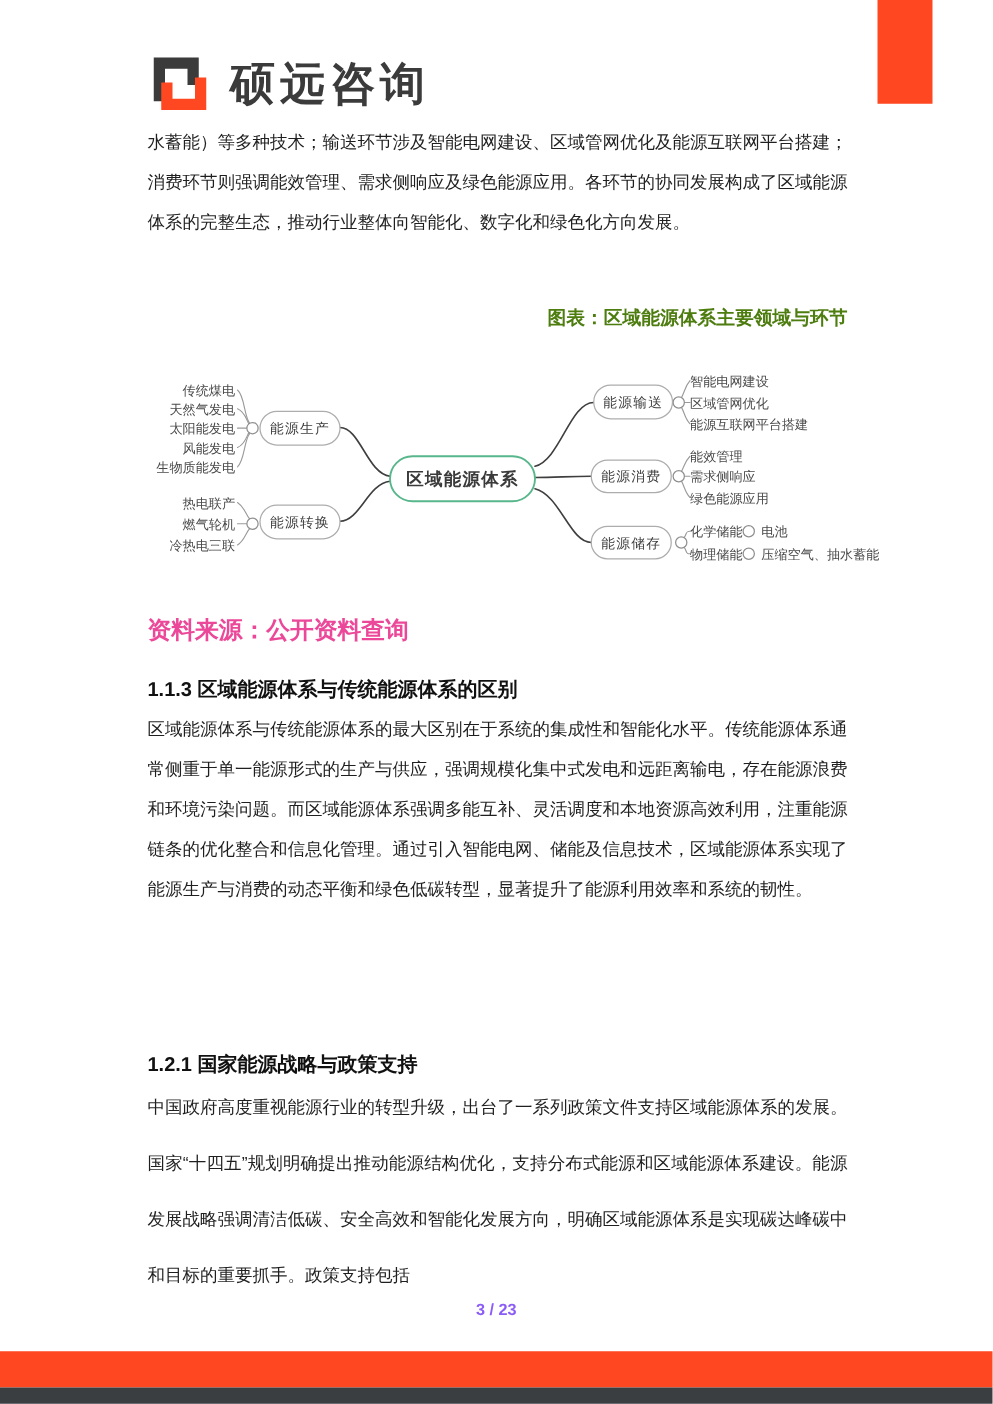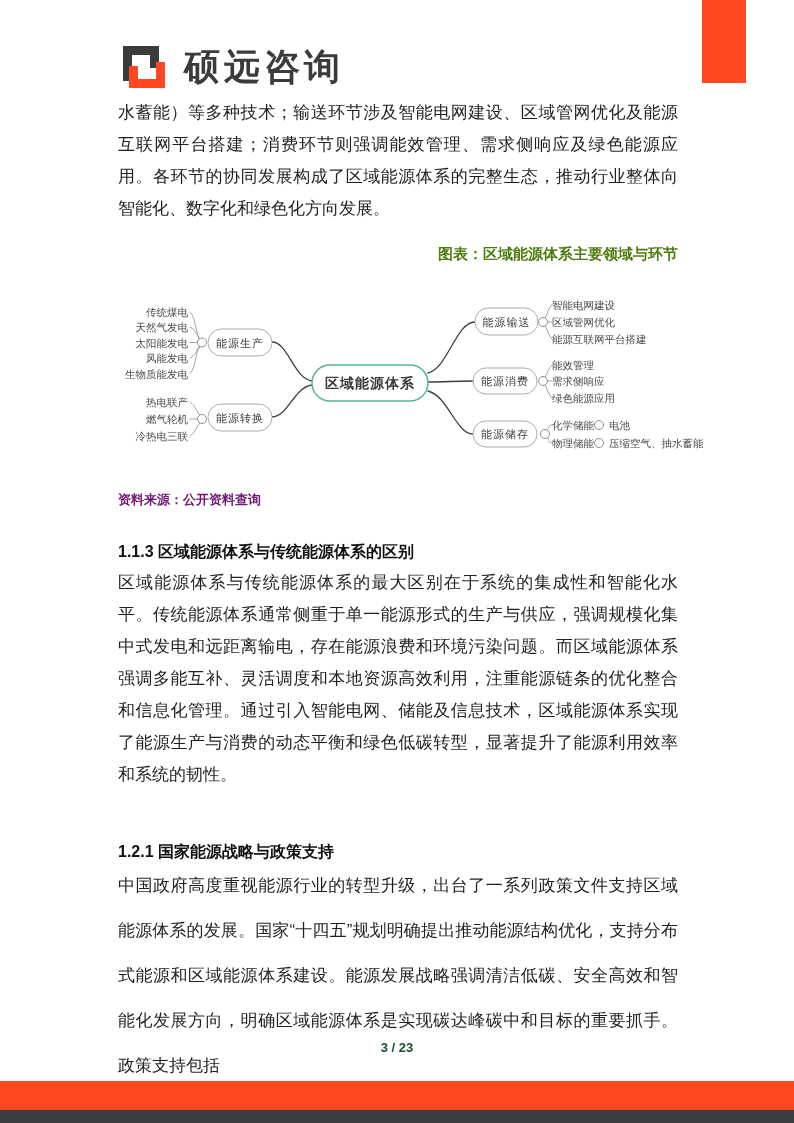--- a/index.html
+++ b/index.html
@@ -12,49 +12,49 @@
   
   .accent-top{position:absolute;left:702px;top:0;width:44px;height:83px;background:var(--accent,#FF4721);}
   .logo{position:absolute;left:118px;top:42px;display:flex;align-items:center;gap:14px;justify-content:flex-end;}
   .logo-icon{width:52px;height:50px;}
   .logo-dark{fill:var(--logo-dark,#3B3B3B);}
   .logo-orange{fill:var(--accent,#FF4721);}
   .logo-text{font-size:36px;font-weight:600;color:var(--logo-dark,#3B3B3B);letter-spacing:4px;white-space:nowrap;}
 
   
   .para{position:absolute;left:118px;width:560px;margin:0;text-align:justify;
-        color:#1f1f1f;font-size:17px;}
+        color:#1f1f1f;font-size:14px;}
   .lh32{line-height:32px;}
   .lh35{line-height:45px;}
   #p1{top:97px;}
   #p113{top:567px;}
   #p121{top:863px;}
 
   .fig-title{position:absolute;left:118px;top:245px;width:560px;text-align:right;
              font-weight:700;font-size:15px;color:#4d7c0f;}
-  .source{position:absolute;left:118px;top:491px;font-weight:700;font-size:13px;color:#701a75;}
+  .source{position:absolute;left:118px;top:491px;font-weight:700;font-size:19px;color:#ec4899;}
   .h113,.h121{position:absolute;left:118px;margin:0;font-weight:700;font-size:16px;color:#111;}
   .h113{top:542px;}
   .h121{top:842px;}
   .h12{position:absolute;left:118px;top:789px;margin:0;font-weight:700;font-size:18.5px;color:#111;}
 
   
   .diagram{position:absolute;left:110px;top:285px;width:600px;height:200px;}
   .edge{fill:none;stroke:#3f3f3f;stroke-width:1.3;stroke-linecap:round;}
   .fan{fill:none;stroke:#9a9a9a;stroke-width:0.9;stroke-linecap:round;}
   .joint{fill:#ffffff;stroke:#8f8f8f;stroke-width:1;}
   .bnode{fill:#ffffff;stroke:#adadad;stroke-width:1;}
   .center-node{fill:#ffffff;stroke:var(--node-green,#57B68B);stroke-width:1.5;}
   .center-label{font-size:14px;font-weight:600;fill:#3a3a3a;letter-spacing:1px;}
   .blabel{font-size:11px;fill:#3c3c3c;letter-spacing:1px;}
   .leaf{font-size:10.5px;fill:#4a4a4a;}
 
   
   .pagenum{position:absolute;left:0;top:1040px;width:794px;text-align:center;
-           font-size:13px;font-weight:700;color:#14532d;}
+           font-size:13px;font-weight:700;color:#8b5cf6;}
   .footer-orange{position:absolute;left:0;top:1081px;width:794px;height:29px;background:var(--accent,#FF4721);}
   .footer-dark{position:absolute;left:0;top:1110px;width:794px;height:13px;background:var(--dark-bar,#3A3E40);}
 </style>
 </head>
 <body>
 
 <div class="page">
 
   <div class="accent-top"></div>
 

